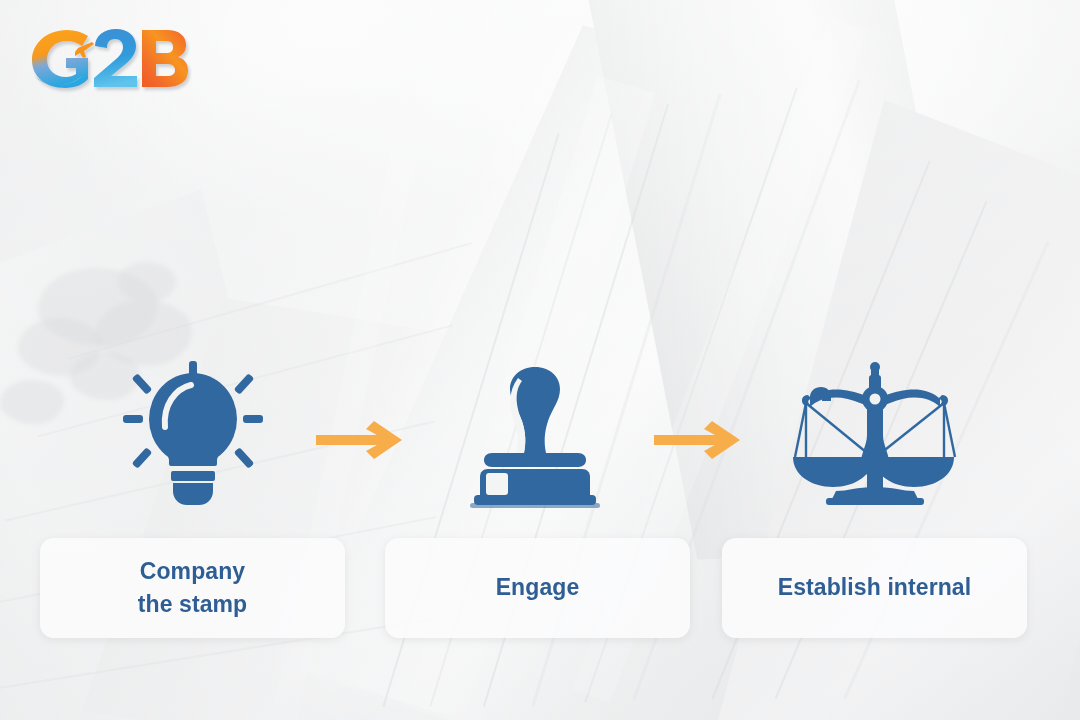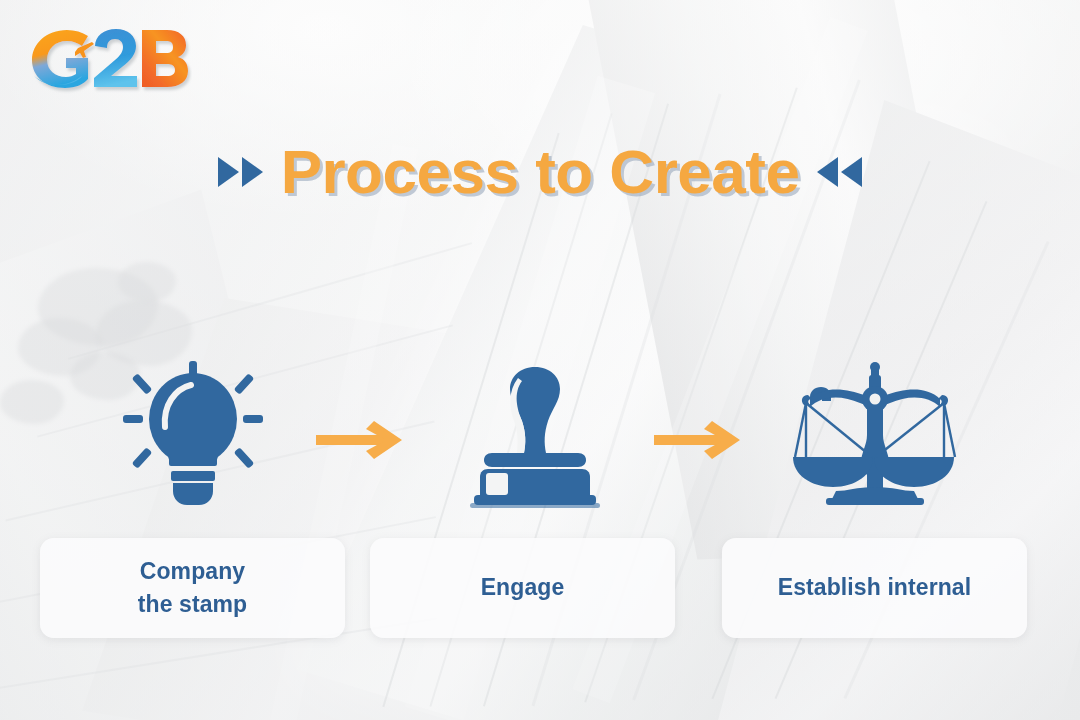--- a/index.html
+++ b/index.html
@@ -99,21 +99,21 @@
   
   .card{
     position:absolute;top:538px;height:100px;
     background:rgba(251,251,252,.93);
     border-radius:14px;
     box-shadow:0 2px 9px rgba(120,125,133,.13);
     display:flex;flex-direction:column;align-items:center;justify-content:center;
     gap:3px;
   }
   .card-1{left:40px;width:305px;}
-  .card-2{left:370px;width:305px;}
+  .card-2{left:385px;width:305px;}
   .card-3{left:722px;width:305px;align-items:center;}
   .card-line{
     font-size:23px;font-weight:bold;color:#2e5e93;
     letter-spacing:.1px;line-height:1.28;white-space:nowrap;
   }
 </style>
 </head>
 <body>
 
 <div id="stage">
@@ -197,31 +197,20 @@
         <path d="M120 12 L145 12 C157 12 164 18 164 27 C164 33 161 37 156 39 C163 41 166 46 166 53 C166 63 158 69 145 69 L120 69 Z
                  M134 23 L134 35 L144 35 C149 35 151 33 151 29 C151 25 149 23 144 23 Z
                  M134 46 L134 58 L145 58 C150 58 153 56 153 52 C153 48 150 46 145 46 Z" fill="url(#gB)"></path>
 
         <path d="M56 30 L70 24 L72 26 L62 33 L64 39 L61 40 L58 35 L53 38 L53 34 Z" fill="#F7941D"></path>
       </g>
     </svg>
   </div>
 
   <div class="title-wrap">
-    <div class="title-line">
-      <span class="tri-group">
-        <span class="tri tri-r"></span>
-          <span class="tri tri-r"></span>
-      </span>
-      <span class="title-text">Process to Create</span>
-      <span class="tri-group">
-        <span class="tri tri-l"></span>
-          <span class="tri tri-l"></span>
-      </span>
-    </div>
   </div>
 
   <div class="icon-row">
 
     <div class="icon-cell cell-1">
       <svg viewBox="0 0 140 150" width="140" height="150">
         <g fill="#31689F">
           <ellipse cx="70" cy="58" rx="44" ry="46"></ellipse>
           <path d="M44 92 L96 92 L90 112 L50 112 Z"></path>
           <rect x="47" y="100" width="46" height="11" rx="2" fill="#f0f1f1"></rect>

